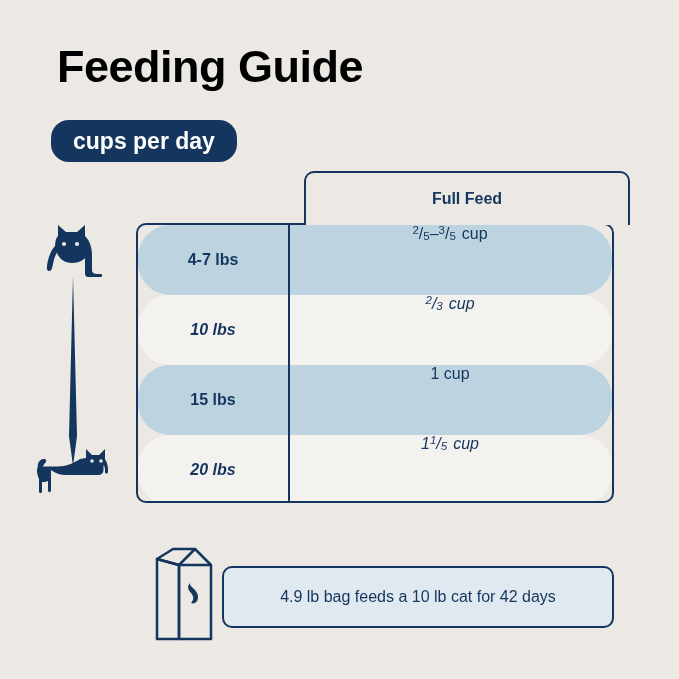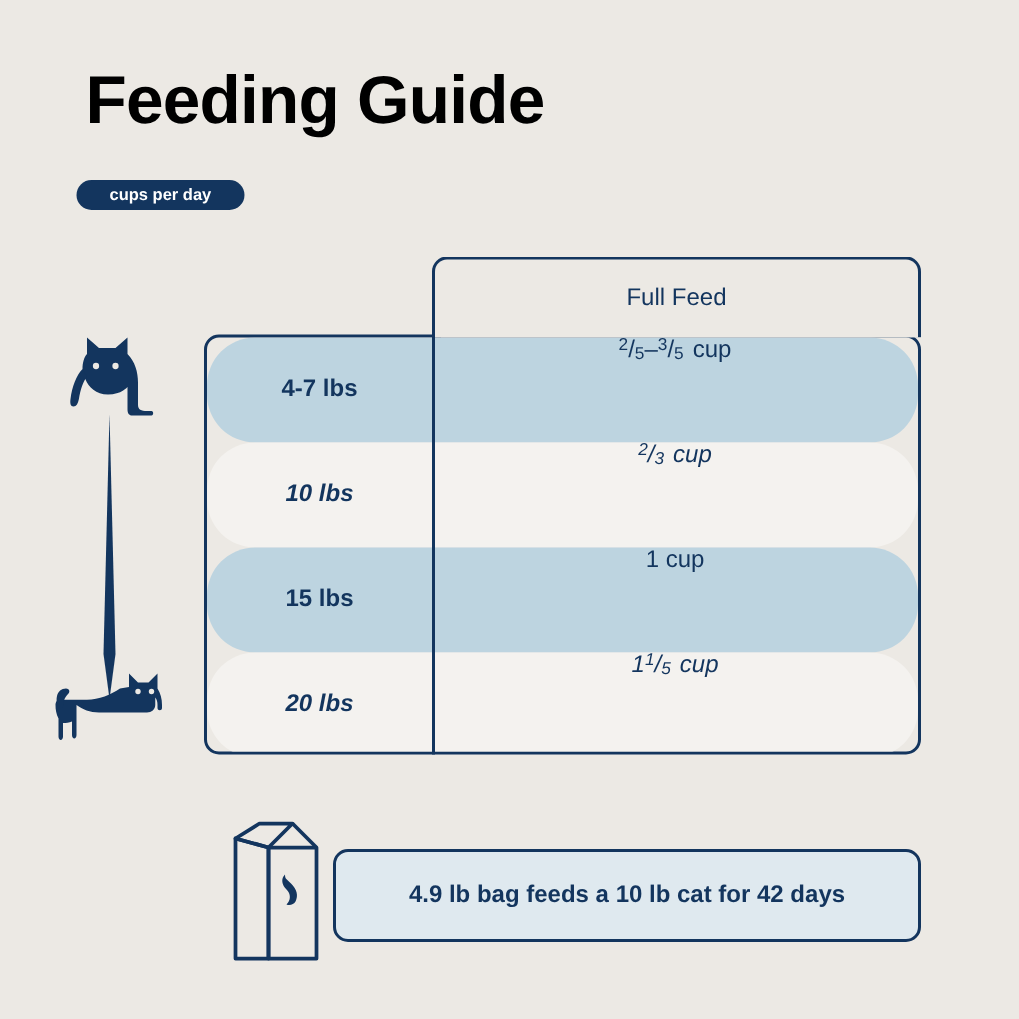--- a/index.html
+++ b/index.html
@@ -33,46 +33,46 @@
   }
 
   
   .pill {
     position: absolute;
     left: 51px;
     top: 120px;
     background: #13355e;
     color: #ffffff;
     border-radius: 18px;
-    height: 20px;
+    height: 42px;
     padding: 0 22px;
     display: flex;
     align-items: center;
     justify-content: center;
-    font-size: 11px;
+    font-size: 23px;
     font-weight: bold;
   }
 
   
   .header-box {
     position: absolute;
-    left: 288px;
+    left: 304px;
     top: 171px;
     width: 326px;
     height: 54px;
     border: 2px solid #13355e;
     border-bottom: none;
     border-top-left-radius: 10px;
     border-top-right-radius: 10px;
     background: #ece9e4;
     display: flex;
     align-items: center;
     justify-content: center;
     font-size: 16px;
-    font-weight: normal;
+    font-weight: bold;
     box-sizing: border-box;
     z-index: 3;
   }
 
   .table-box {
     position: absolute;
     left: 136px;
     top: 223px;
     width: 478px;
     height: 280px;
@@ -143,21 +143,21 @@
     top: 566px;
     width: 392px;
     height: 62px;
     border: 2px solid #13355e;
     border-radius: 10px;
     background: #dfe9ef;
     display: flex;
     align-items: center;
     justify-content: center;
     font-size: 16px;
-    font-weight: bold;
+    font-weight: normal;
     box-sizing: border-box;
   }
 
   
   .cat-sitting {
     position: absolute;
     left: 44px;
     top: 222px;
     width: 60px;
     height: 62px;

